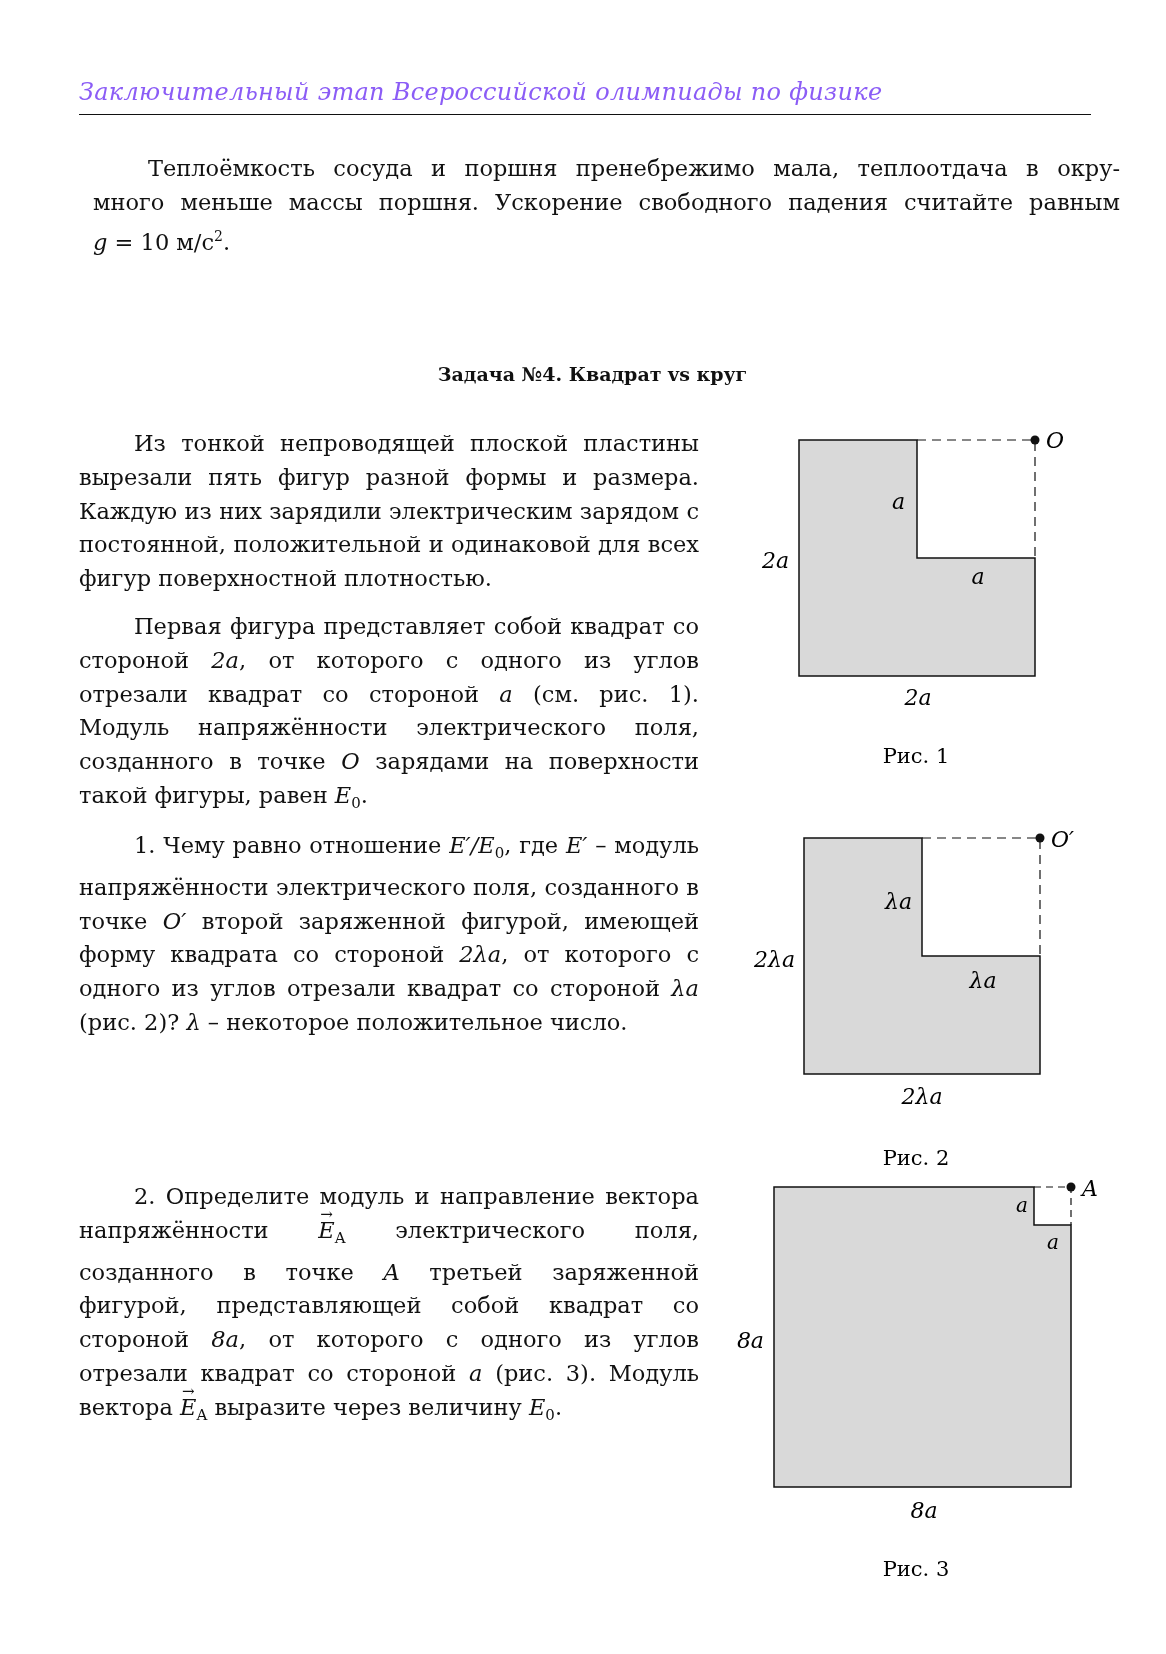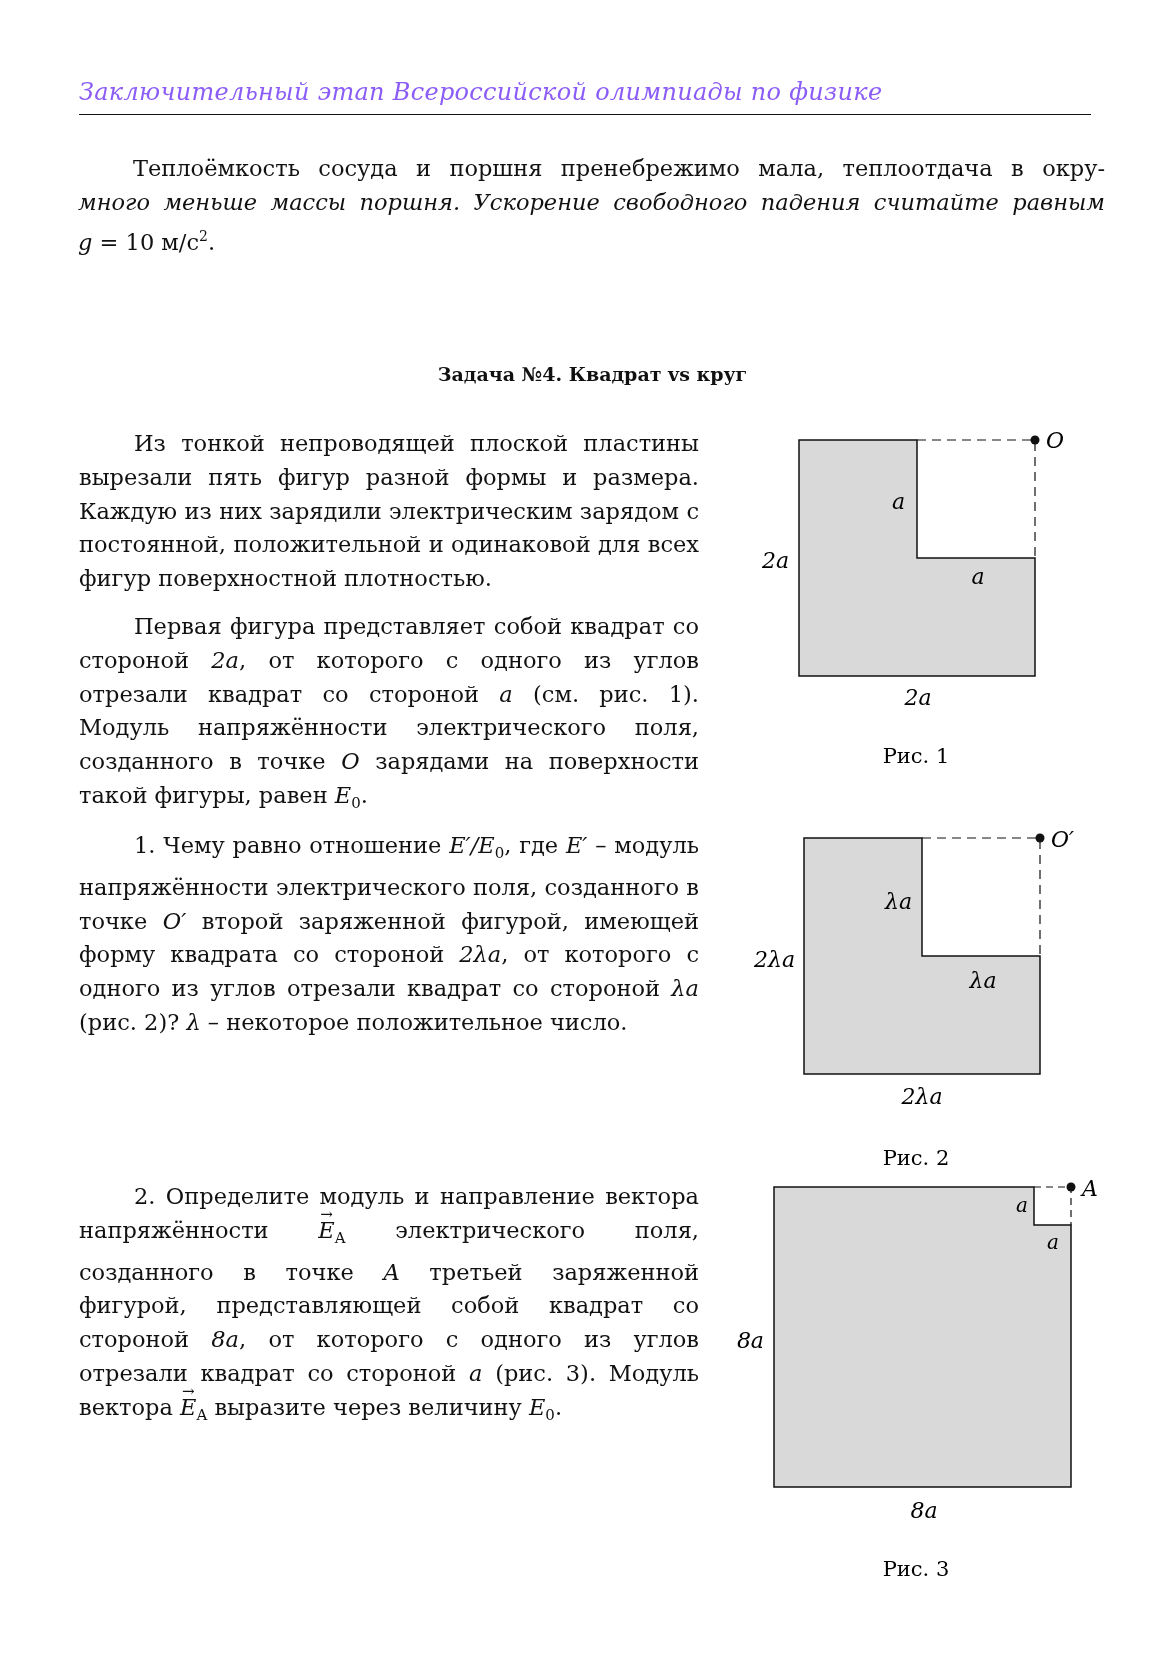--- a/index.html
+++ b/index.html
@@ -3,40 +3,40 @@
 <meta charset="utf-8">
 <style>
   html, body { margin: 0; padding: 0; background: #ffffff; }
   body { width: 1166px; height: 1654px; position: relative; overflow: hidden;
          font-family: "DejaVu Serif", "Liberation Serif", serif; color: #111; }
   .header { position: absolute; left: 79px; top: 78px; width: 1012px;
             font-style: italic; font-size: 24px; letter-spacing: 0.3px; color: #8b5cf6; }
   .header-rule { position: absolute; left: 79px; top: 114px; width: 1012px; height: 1px; background: #111; }
   .para { position: absolute; font-size: 22.5px; line-height: 33.8px; text-align: justify; margin: 0; }
   .para .indent { display: inline-block; width: 55px; }
-  .full { left: 78px; width: 1027px; }
+  .full { left: 93px; width: 1027px; }
   .col { left: 79px; width: 620px; }
   .title { position: absolute; left: 79px; width: 1027px; top: 363px; text-align: center;
            font-weight: bold; font-size: 19px; }
   .math { font-style: italic; }
   .sub { font-style: normal; font-size: 15px; vertical-align: -5px; }
   .sup { font-size: 14px; vertical-align: 9px; }
   .vec { position: relative; display: inline-block; font-style: italic; }
   .vec::before { content: "\2192"; position: absolute; left: 2px; top: -16px; font-size: 15px; font-style: normal; }
   svg.fig { position: absolute; left: 0; top: 0; }
 </style>
 </head>
 <body>
 
 <div class="header">Заключительный этап Всероссийской олимпиады по физике</div>
 <div class="header-rule"></div>
 
 <div class="para full" style="top:152px;">
   <div style="text-align:justify;text-align-last:justify;"><span class="indent"></span><span>Теплоёмкость сосуда и поршня пренебрежимо мала, теплоотдача в окру-</span></div>
-  <div style="text-align-last:justify;font-style:italic;">много меньше массы поршня. Ускорение свободного падения считайте равным</div>
+  <div style="text-align-last:justify;">много меньше массы поршня. Ускорение свободного падения считайте равным</div>
   <div>
     <span class="math">g</span><span> = 10 м/с</span><span class="sup">2</span><span>.</span>
   </div>
 </div>
 
 <div class="title">Задача №4. Квадрат vs круг</div>
 
 <p class="para col" style="top:427px;"><span class="indent"></span><span>Из тонкой непроводящей плоской пластины вырезали пять фигур разной формы и размера. Каждую из них зарядили электрическим зарядом с постоянной, положительной и одинаковой для всех фигур поверхностной плотностью.</span></p>
 
 <p class="para col" style="top:610px;"><span class="indent"></span><span>Первая фигура представляет собой квадрат со стороной </span><span class="math">2a</span><span>, от которого с одного из углов отрезали квадрат со стороной </span><span class="math">a</span><span> (см. рис. 1). Модуль напряжённости электрического поля, созданного в точке </span><span class="math">O</span><span> зарядами на поверхности такой фигуры, равен </span><span class="math">E</span><span class="sub">0</span><span>.</span></p>

